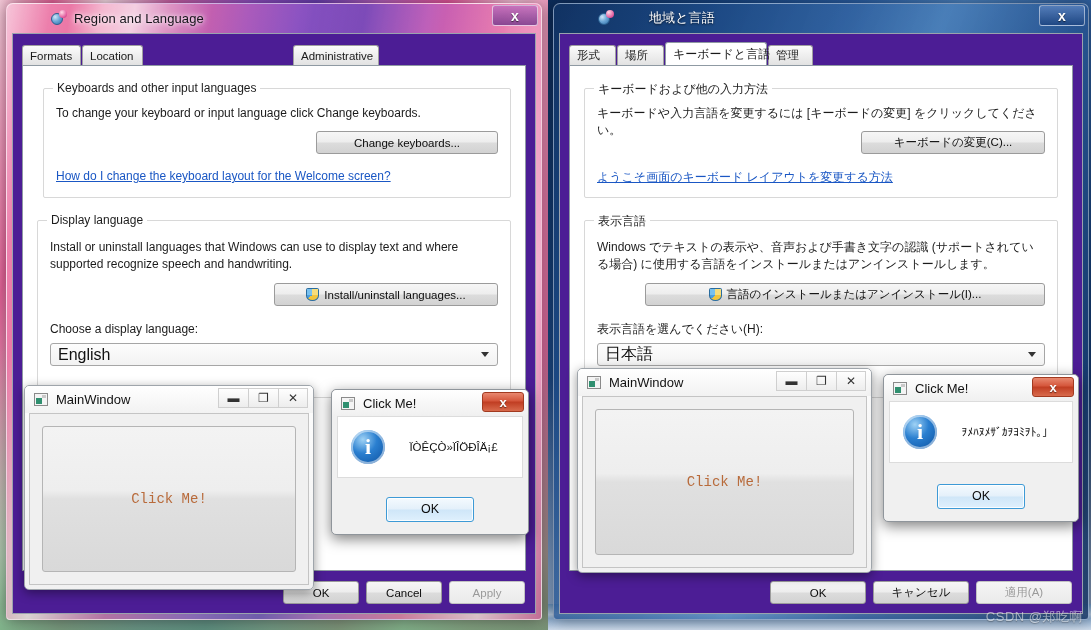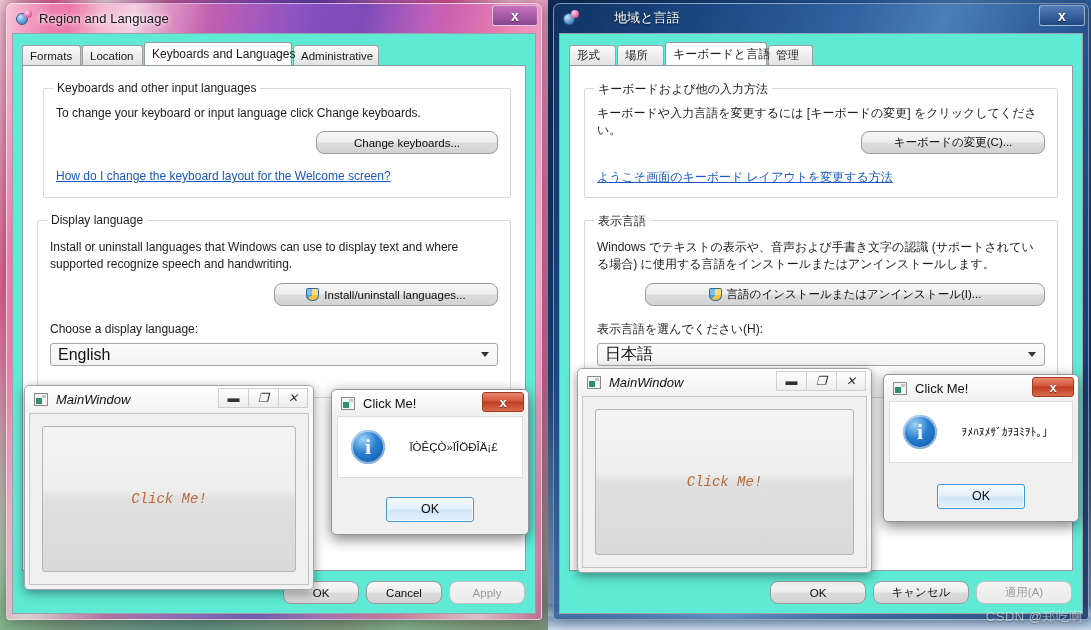--- a/index.html
+++ b/index.html
@@ -37,21 +37,21 @@
       linear-gradient(120deg,
         #0d2d5c 0%, #17437f 18%, #2a5ea3 34%, #4b82c0 46%,
         #2f5f9e 60%, #17407a 76%, #0c2852 100%);
   }
   .wall-right::after{
     content:""; position:absolute; left:0; bottom:0; width:100%; height:26px;
     background: linear-gradient(to bottom,#6e9bc8,#b9cde4 40%,#8fb0d4 55%,#cfdcec);
   }
 
   
-  .cpwin { position: absolute; border-radius: 7px 7px 4px 4px; }
+  .cpwin { position: absolute; border-radius: 7px 7px 4px 4px; padding-left: 35px; }
   .cpwin .glass {
     position:absolute; inset:0; border-radius:7px 7px 4px 4px;
     box-shadow: 0 0 16px rgba(0,0,0,.45);
   }
   .cpwin.left .glass {
     background: linear-gradient(100deg,
       rgba(248,200,220,.72) 0%, rgba(234,110,160,.70) 10%,
       rgba(250,225,235,.72) 20%, rgba(205,100,175,.70) 32%,
       rgba(150,90,200,.70) 46%, rgba(110,70,185,.72) 56%,
       rgba(180,100,195,.70) 66%, rgba(228,100,160,.70) 78%,
@@ -88,21 +88,21 @@
   .cpwin.left .closebtn {
     background: linear-gradient(to bottom, rgba(190,110,190,.8), rgba(120,60,140,.85));
     border:1px solid rgba(255,255,255,.6);
   }
   .cpwin.right .closebtn {
     background: linear-gradient(to bottom, rgba(90,130,190,.85), rgba(30,70,130,.9));
     border:1px solid rgba(255,255,255,.5);
   }
   .cpbody {
     position:absolute; left:6px; right:6px; top:30px; bottom:6px;
-    background:#5eead4; border:1px solid #9aa3ad;
+    background:#4c1d95; border:1px solid #9aa3ad;
   }
 
   
   .tabstrip { position:relative; height:22px; margin:9px 0 0 9px; }
   .tab {
     position:absolute; bottom:0; height:20px; padding:0 7px;
     display:flex; align-items:center; font-size:11.5px; color:#1a1a1a;
     background: linear-gradient(to bottom,#fbfbfb,#e2e2e2);
     border:1px solid #a0a0a0; border-bottom:none;
     border-radius:3px 3px 0 0; cursor:pointer; white-space:nowrap;
@@ -127,21 +127,21 @@
   .plink {
     position:absolute; font-size:12px; color:#1a57c4; text-decoration:underline;
     cursor:pointer;
   }
 
   
   .wbtn {
     display:inline-flex; align-items:center; justify-content:center; gap:5px;
     height:23px; padding:0 11px; font-size:11.5px; color:#0c0c0c;
     background: linear-gradient(to bottom,#f6f6f6 0%,#ededed 48%,#dcdcdc 52%,#d2d2d2 100%);
-    border:1px solid #9b9b9b; border-radius:8px; cursor:pointer; white-space:nowrap;
+    border:1px solid #9b9b9b; border-radius:3px; cursor:pointer; white-space:nowrap;
   }
   .wbtn.disabled { color:#9a9a9a; border-color:#c2c2c2;
     background: linear-gradient(to bottom,#f5f5f5,#eaeaea); cursor:default; }
   .shield {
     width:13px; height:13px; flex:none; border-radius:2px 2px 50% 50%/2px 2px 40% 40%;
     background: linear-gradient(135deg,#4c9fe0 0 50%, #f2c53d 50% 100%);
     border:1px solid #2a6c9e; position:relative;
   }
   .shield::after{ content:""; position:absolute; left:0; top:0; width:100%; height:50%;
     background: linear-gradient(90deg,#78c0ef 50%, #f7dd7c 50%); }
@@ -155,21 +155,21 @@
   .combo .val { margin-left:7px; font-size:16px; color:#111; }
   .combo .arr {
     position:absolute; right:8px; width:0;height:0;
     border-left:4px solid transparent; border-right:4px solid transparent;
     border-top:5px solid #333;
   }
 
   
   .qtwin { position:absolute; border-radius:5px;
     background: linear-gradient(to bottom,#fdfdfd,#f1f1f1);
-    border:1px solid #9fa5ab; box-shadow: 0 3px 11px rgba(0,0,0,.42); font-style: italic; }
+    border:1px solid #9fa5ab; box-shadow: 0 3px 11px rgba(0,0,0,.42); }
   .qttitle { height:27px; display:flex; align-items:center; position:relative;
     background: linear-gradient(to bottom,#ffffff,#f2f2f2); border-radius:5px 5px 0 0; }
   .qticon { width:14px;height:13px; margin-left:9px; background:#f4f4f4;
     border:1px solid #8a8a8a; position:relative; flex:none; }
   .qticon::before{content:"";position:absolute;left:1px;bottom:1px;width:6px;height:6px;background:#2f8f6f;}
   .qticon::after{content:"";position:absolute;right:1px;top:1px;width:4px;height:3px;background:#c9c9c9;}
   .qtlabel { margin-left:8px; font-size:13px; color:#111; }
   .qtctrls { position:absolute; right:5px; top:2px; display:flex; }
   .qtctrls div {
     width:30px; height:20px; display:flex; align-items:center; justify-content:center;
@@ -239,21 +239,20 @@
       </span>
       <span class="cp-title">Region and Language</span>
       <span class="closebtn">x</span>
     </div>
 
     <div class="cpbody">
 
       <div class="tabstrip">
         <div class="tab" style="left:0px; width:59px;">Formats</div>
         <div class="tab" style="left:60px; width:61px;">Location</div>
-        <div class="tab active" style="left:122px; width:148px;">Keyboards and Languages</div>
         <div class="tab" style="left:271px; width:86px;">Administrative</div>
       </div>
 
       <div class="tabpage">
 
         <div class="grp" style="left:20px; top:22px; right:14px; height:110px;">
           <span class="lbl">Keyboards and other input languages</span>
           <div class="ptext" style="left:12px; top:16px; right:12px;">To change your keyboard or input language click Change keyboards.</div>
           <div style="position:absolute; right:12px; top:42px;">
             <span class="wbtn" style="width:182px;">Change keyboards...</span>

